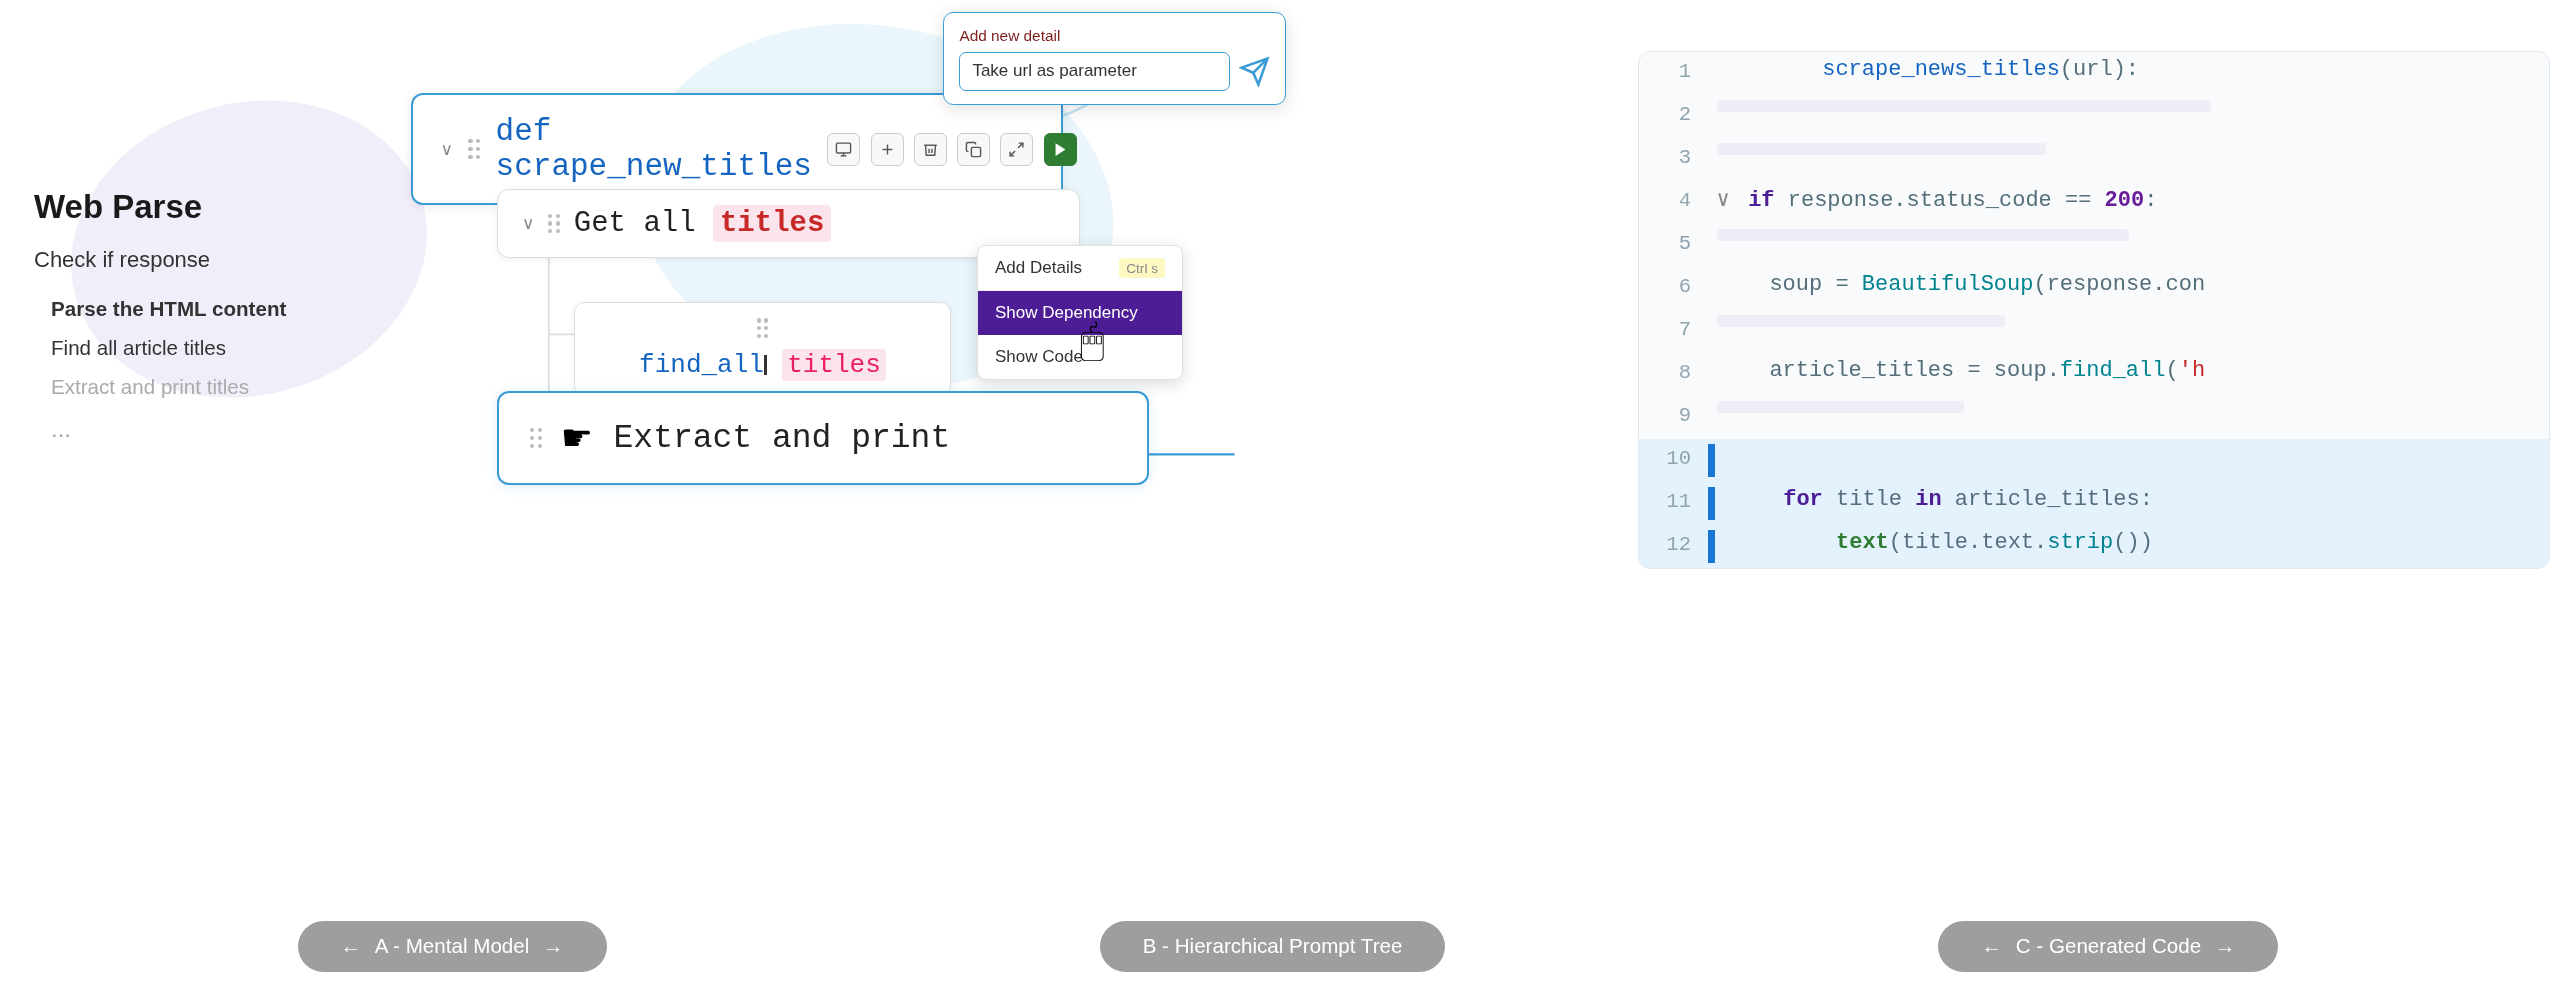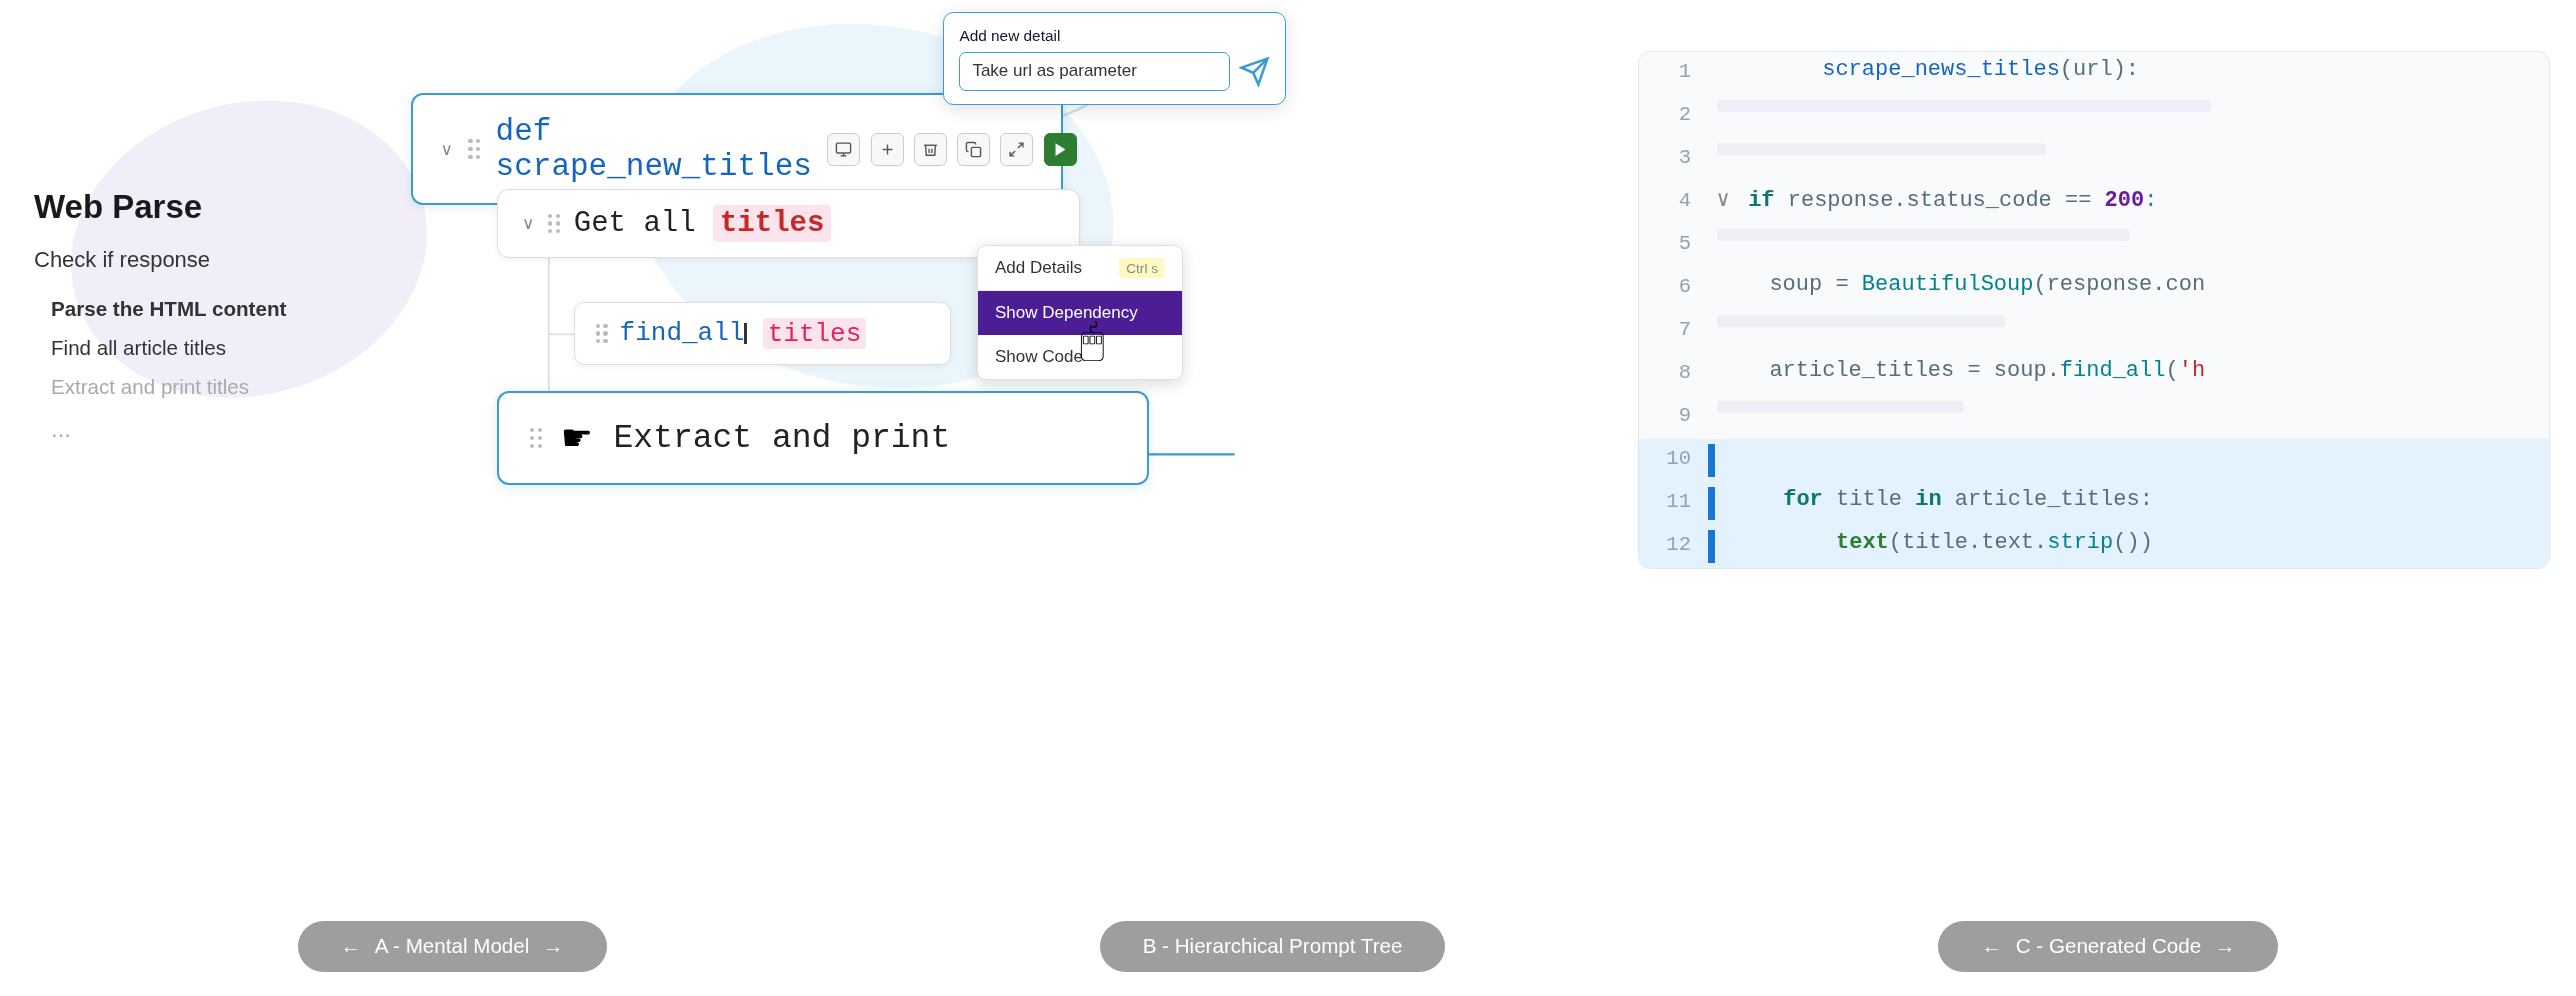--- a/index.html
+++ b/index.html
@@ -98,21 +98,21 @@
       background: #fff;
       border: 1.7px solid #3a9bd5;
       border-radius: 10.3px;
       padding: 13.7px 15.4px 13.7px 15.4px;
       width: 343px;
       box-shadow: 0 3.4px 17px rgba(0,0,0,0.12);
       z-index: 20;
     }
     .add-detail-label {
       font-size: 15.4px;
-      color: #0f172a;
+      color: #7f1d1d;
       margin-bottom: 6.9px;
     }
     .add-detail-input-row {
       display: flex;
       align-items: center;
       gap: 8.6px;
     }
     .add-detail-input {
       flex: 1;
       border: 1.3px solid #3a9bd5;
@@ -302,20 +302,21 @@
       background: #fff;
       border: 1.7px solid #ddd;
       border-radius: 10.3px;
       padding: 15.4px 20.6px;
       display: flex;
       align-items: center;
       gap: 12px;
       width: 377px;
       box-shadow: 0 1.7px 6.9px rgba(0,0,0,0.06);
       z-index: 10;
+      flex-direction: column;
     }
     .find-block-name {
       font-size: 26px;
       font-family: 'Courier New', Courier, monospace;
       color: #1565c0;
     }
     .find-block-name .cursor-bar {
       display: inline-block;
       width: 2.6px;
       height: 20.6px;
@@ -409,21 +410,21 @@
       color: #546e7a;
     }
 
     .code-placeholder {
       height: 12px;
       background: #dde;
       border-radius: 3.4px;
       opacity: 0.4;
     }
 
-    .kw-blue { color: #0f766e; font-weight: 600; }
+    .kw-blue { color: #4c1d95; font-weight: 600; }
     .kw-green { color: #2e7d32; font-weight: 600; }
     .fn-teal { color: #00838f; }
     .str-red { color: #c62828; }
     .num-purple { color: #6a1b9a; font-weight: bold; }
     .comment-green { color: #2e7d32; font-weight: 600; }
     .fn-name { color: #1565c0; }
     .paren { color: #546e7a; }
 
     
     .bottom-labels {

